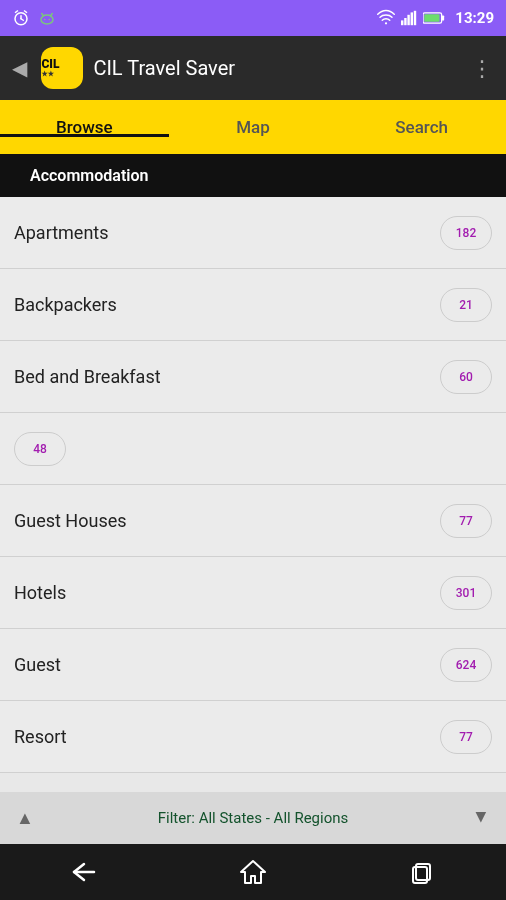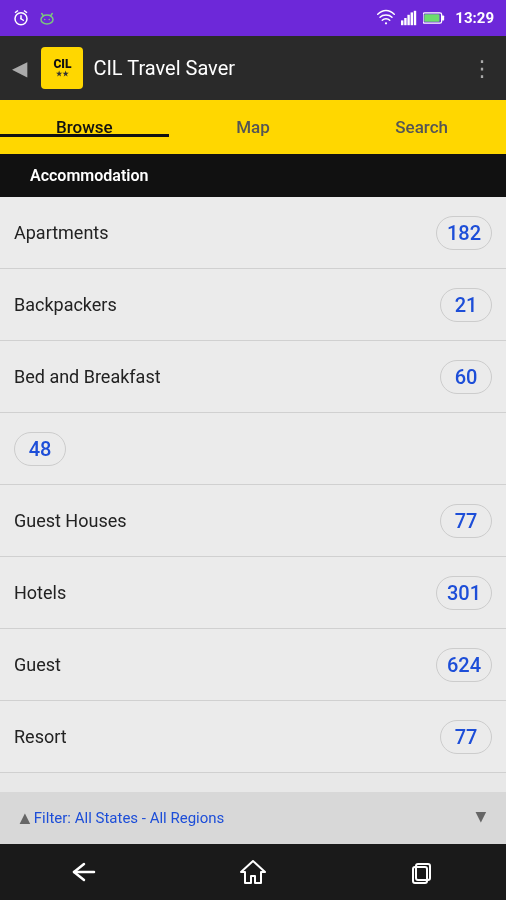--- a/index.html
+++ b/index.html
@@ -9,21 +9,21 @@
       font-family: 'Roboto', Arial, sans-serif;
       background: #e8e8e8;
       overflow: hidden;
       position: relative;
     }
 
     
     .status-bar {
       width: 100%;
       height: 36px;
-      background: #6d28d9;
+      background: #8b5cf6;
       display: flex;
       justify-content: space-between;
       padding: 16px 12px;
     }
     .status-bar-left {
       display: flex;
       align-items: center;
       gap: 8px;
     }
     .status-bar-right {
@@ -46,23 +46,22 @@
       gap: 10px;
     }
     .back-arrow {
       color: #aaa;
       font-size: 18px;
     }
     .app-logo {
       width: 42px;
       height: 42px;
       background: #ffd700;
-      border-radius: 4px;
-      display: flex;
-      align-items: center;
+      border-radius: 12px;
+      display: flex;
       justify-content: center;
       font-size: 11px;
       font-weight: bold;
       color: #1a1a1a;
       flex-direction: column;
     }
     .app-logo .logo-text {
       font-size: 12px;
       font-weight: 900;
       color: #111;
@@ -153,43 +152,43 @@
       min-width: 52px;
       height: 34px;
       border-radius: 17px;
       border: 1.5px solid #ccc;
       display: flex;
       align-items: center;
       justify-content: center;
       padding: 0 10px;
     }
     .item-badge-text {
-      color: #1d4ed8;
-      font-size: 20px;
+      color: #a21caf;
+      font-size: 12px;
       font-weight: 500;
     }
 
     
     .filter-bar {
       position: absolute;
       bottom: 56px;
       left: 0;
       right: 0;
       height: 52px;
       background: #d8d8d8;
       display: flex;
       align-items: center;
       justify-content: space-between;
       padding: 0 16px;
     }
     .filter-text {
-      color: #1d4ed8;
+      color: #14532d;
       font-size: 15px;
       flex: 1;
-      text-align: left;
+      text-align: center;
     }
     .filter-arrow {
       color: #666;
       font-size: 18px;
       cursor: pointer;
     }
 
     
     .bottom-nav {
       position: absolute;

